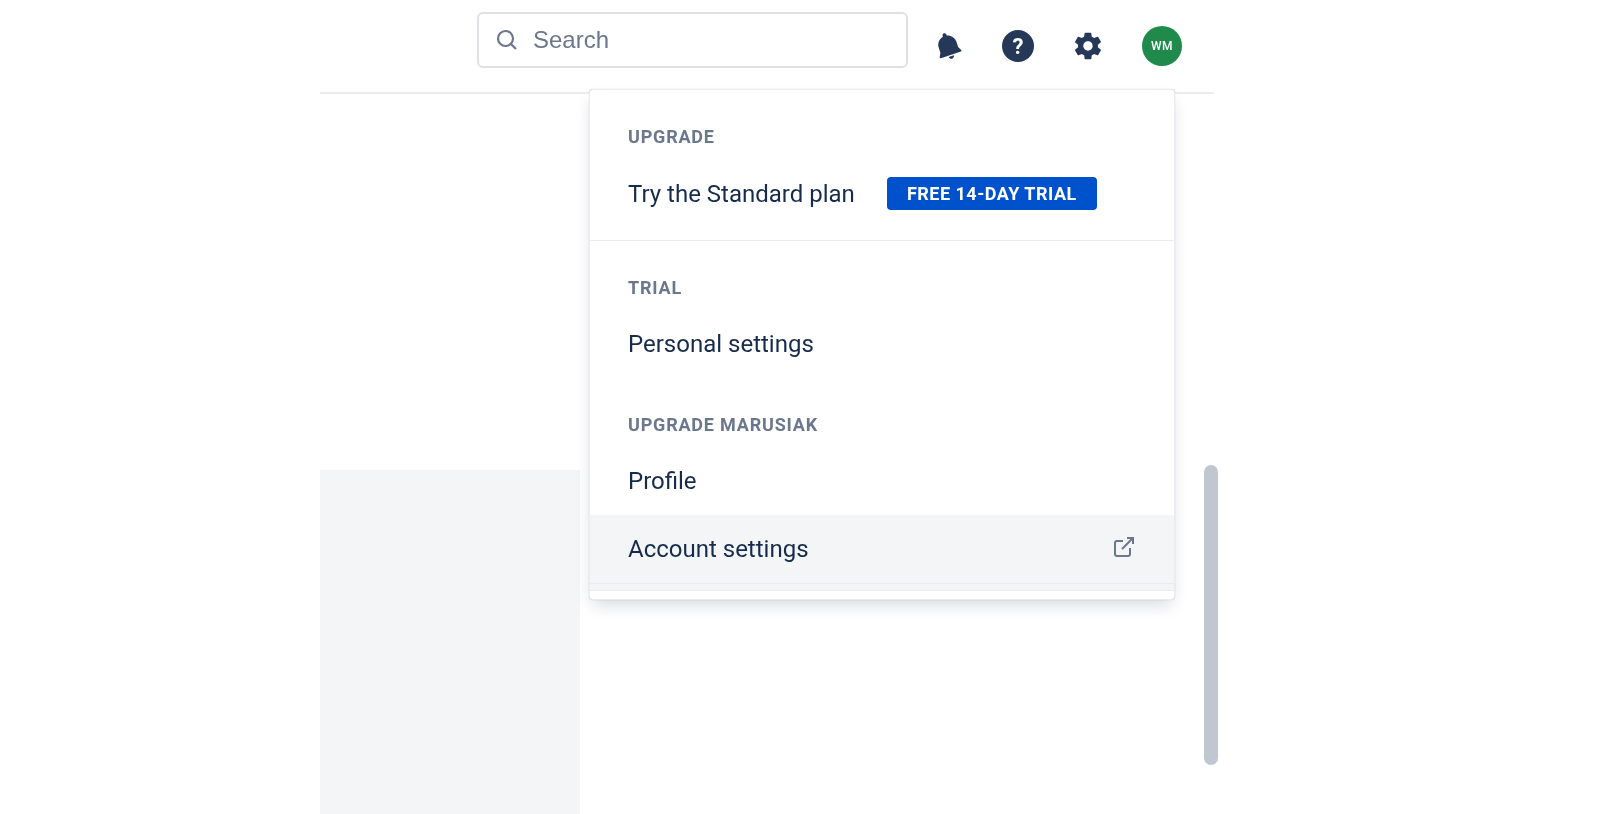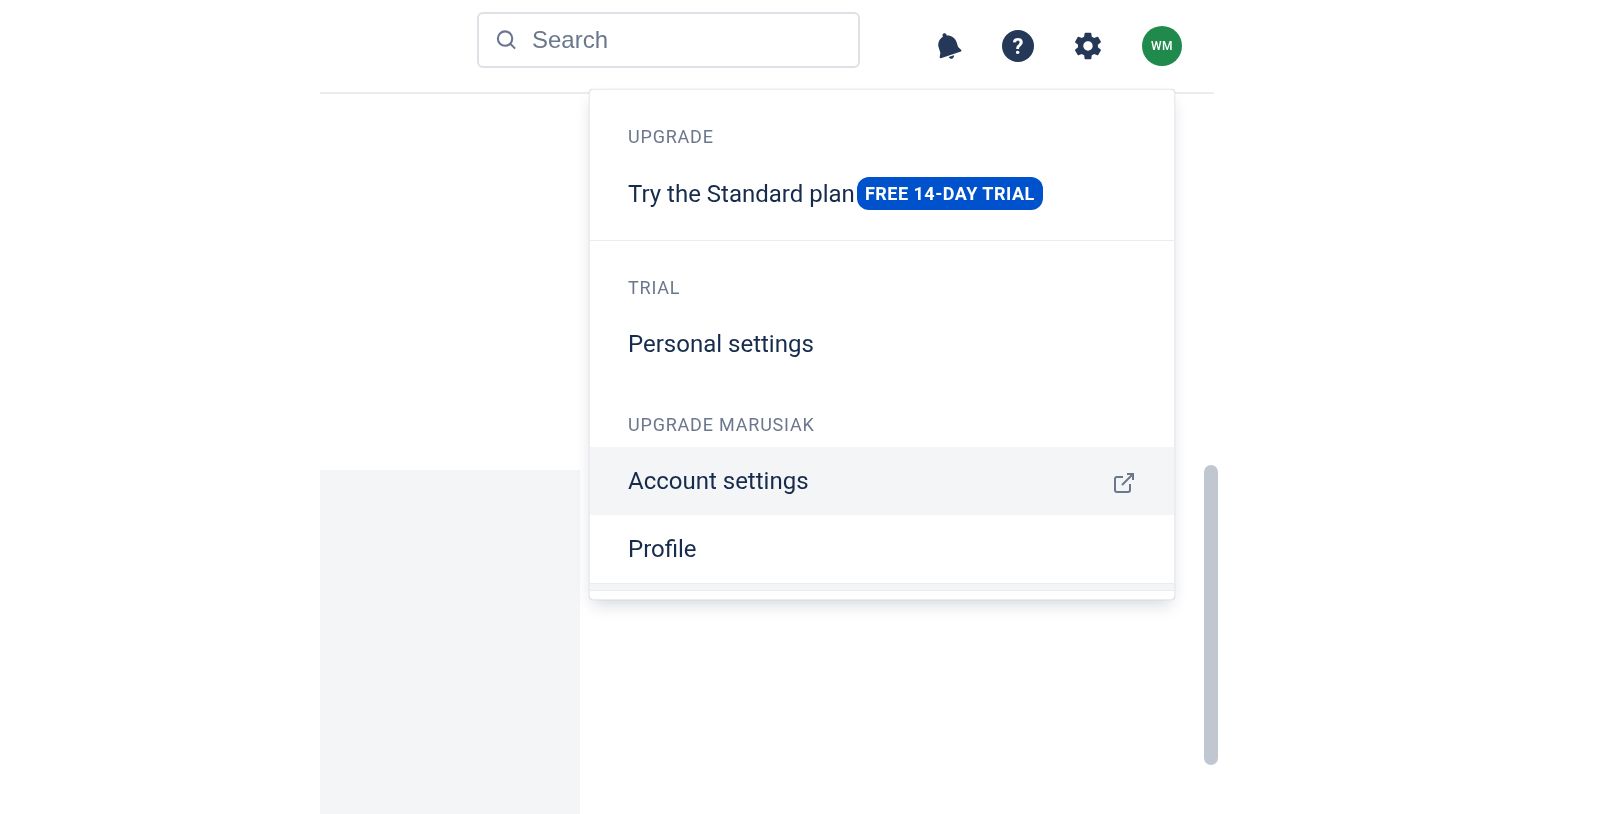--- a/index.html
+++ b/index.html
@@ -24,21 +24,21 @@
       display: flex;
       align-items: center;
       justify-content: flex-end;
       padding-right: 418px;
       gap: 40px;
     }
     .search-box {
       position: absolute;
       left: 477px;
       top: 12px;
-      width: 383px;
+      width: 431px;
       height: 56px;
       border: 2px solid #dfe1e6;
       border-radius: 6px;
       display: flex;
       align-items: center;
       padding: 0 16px;
       gap: 14px;
     }
     .search-icon-svg {
       width: 24px;
@@ -121,53 +121,53 @@
       top: 89px;
       width: 586px;
       background: #ffffff;
       border: 1px solid #ebecf0;
       border-radius: 4px;
       box-shadow: 0 8px 16px -4px rgba(9, 30, 66, 0.18), 0 0 1px rgba(9, 30, 66, 0.25);
     }
     .section-header {
       padding: 36px 38px 12px 38px;
       font-size: 18px;
-      font-weight: 400;
+      font-weight: 700;
       color: #6b778c;
       letter-spacing: 0.8px;
     }
     .menu-item {
       padding: 20px 38px;
       font-size: 24px;
       color: #172b4d;
       cursor: pointer;
       display: flex;
-      align-items: flex-end;
+      align-items: flex-start;
       justify-content: space-between;
     }
     .menu-item.hover {
       background: #f4f5f7;
     }
     .upgrade-item {
       padding: 18px 38px 30px 38px;
       display: flex;
       align-items: center;
-      gap: 2px;
+      gap: 32px;
     }
     .upgrade-text {
       font-size: 24px;
       color: #172b4d;
     }
     .trial-badge {
       background: #0052cc;
       color: #ffffff;
       font-size: 18px;
       font-weight: 700;
-      padding: 6px 8px;
-      border-radius: 12px;
+      padding: 6px 20px;
+      border-radius: 4px;
       letter-spacing: 0.5px;
     }
     .thin-divider {
       height: 1px;
       background: #ebecf0;
       margin: 0;
     }
     .thick-divider {
       height: 8px;
       background: #f4f5f7;
@@ -244,26 +244,26 @@
   <div class="upgrade-item">
     <span class="upgrade-text">Try the Standard plan</span>
     <span class="trial-badge">FREE 14-DAY TRIAL</span>
   </div>
   <div class="thin-divider"></div>
   <div class="section-header">TRIAL</div>
   <div class="menu-item">
     <span>Personal settings</span>
   </div>
   <div class="section-header">UPGRADE MARUSIAK</div>
+  <div class="menu-item">
+    <span>Profile</span>
+  </div>
   <div class="menu-item hover">
     <span>Account settings</span>
     <svg class="external-icon" viewBox="0 0 24 24">
       <path d="M18 13v6a2 2 0 0 1-2 2H5a2 2 0 0 1-2-2V8a2 2 0 0 1 2-2h6"></path>
       <polyline points="15 3 21 3 21 9"></polyline>
       <line x1="10" y1="14" x2="21" y2="3"></line>
     </svg>
   </div>
-  <div class="menu-item">
-    <span>Profile</span>
-  </div>
   <div class="thick-divider"></div>
   <div class="bottom-pad"></div>
 </div>
 
 </body></html>

